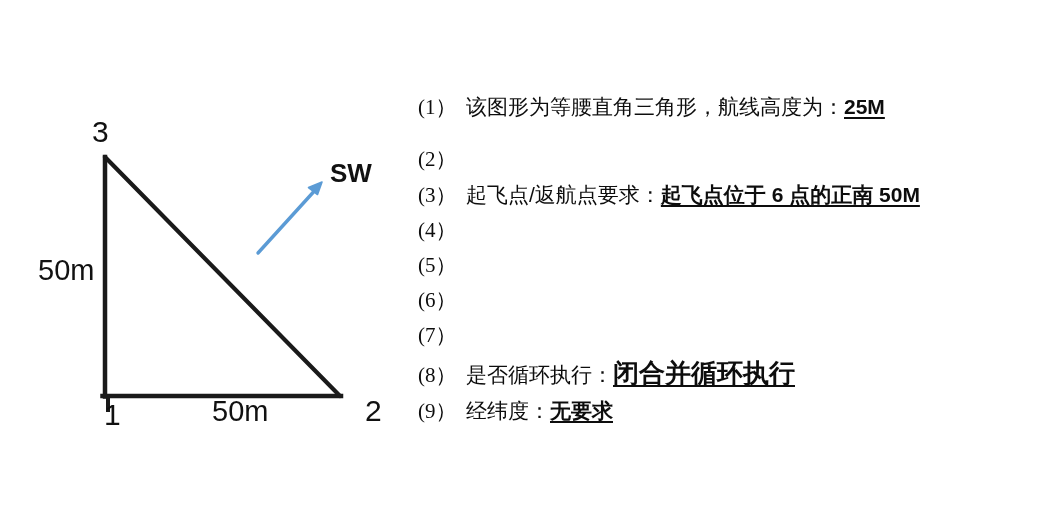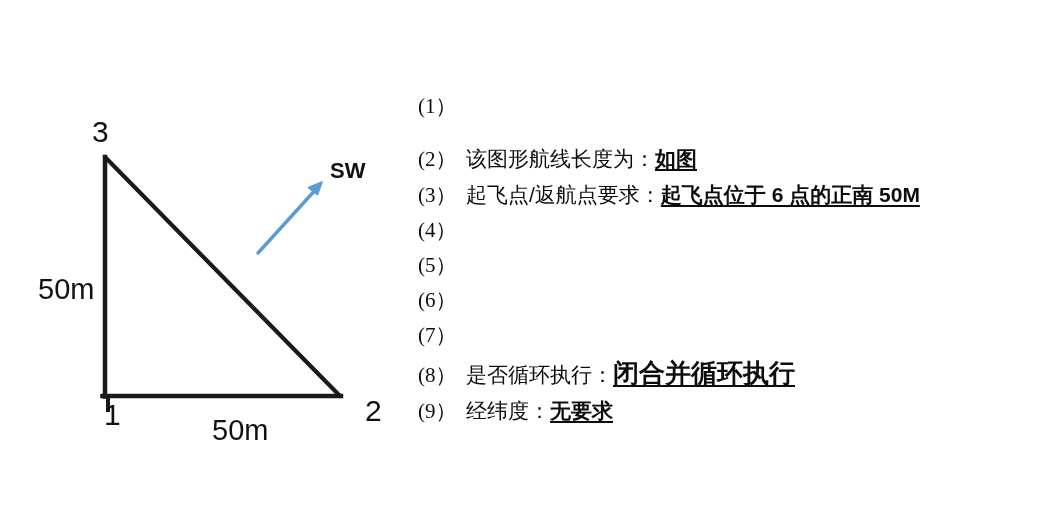--- a/index.html
+++ b/index.html
@@ -48,24 +48,23 @@
     white-space: nowrap;
     line-height: 1;
   }
   .vertex-label {
     font-size: 30px;
     font-weight: 400;
   }
   .edge-label {
     font-size: 29px;
     font-weight: 400;
-    margin-top: 19px;
   }
   .dir-label {
-    font-size: 22px;
+    font-size: 26px;
     font-weight: 700;
     letter-spacing: 0px;
   }
 
   #label-v3 { left: 92px;  top: 27px; }
   #label-v1 { left: 104px; top: 310px; }
   #label-v2 { left: 365px; top: 306px; }
   #label-leg-vertical   { left: 38px;  top: 166px; }
   #label-leg-horizontal { left: 212px; top: 307px; }
   #label-direction      { left: 330px; top: 70px; }
@@ -146,24 +145,24 @@
     <div class="diagram-label edge-label" id="label-leg-vertical">50m</div>
 
     <div class="diagram-label edge-label" id="label-leg-horizontal">50m</div>
 
     <div class="diagram-label dir-label" id="label-direction">SW</div>
   </div>
 
   <div id="spec-list">
       <div class="spec-item gap-after">
         <span class="spec-num">(1）</span>
+        <span class="spec-body"><span class="spec-label">该图形为等腰直角三角形，航线高度为：</span><span class="spec-value">25M</span></span>
       </div>
       <div class="spec-item">
         <span class="spec-num">(2）</span>
-        <span class="spec-body"><span class="spec-label">该图形航线长度为：</span><span class="spec-value">如图</span></span>
       </div>
       <div class="spec-item">
         <span class="spec-num">(3）</span>
         <span class="spec-body"><span class="spec-label">起飞点/返航点要求：</span><span class="spec-value">起飞点位于 6 点的正南 50M</span></span>
       </div>
       <div class="spec-item">
         <span class="spec-num">(4）</span>
       </div>
       <div class="spec-item">
         <span class="spec-num">(5）</span>

